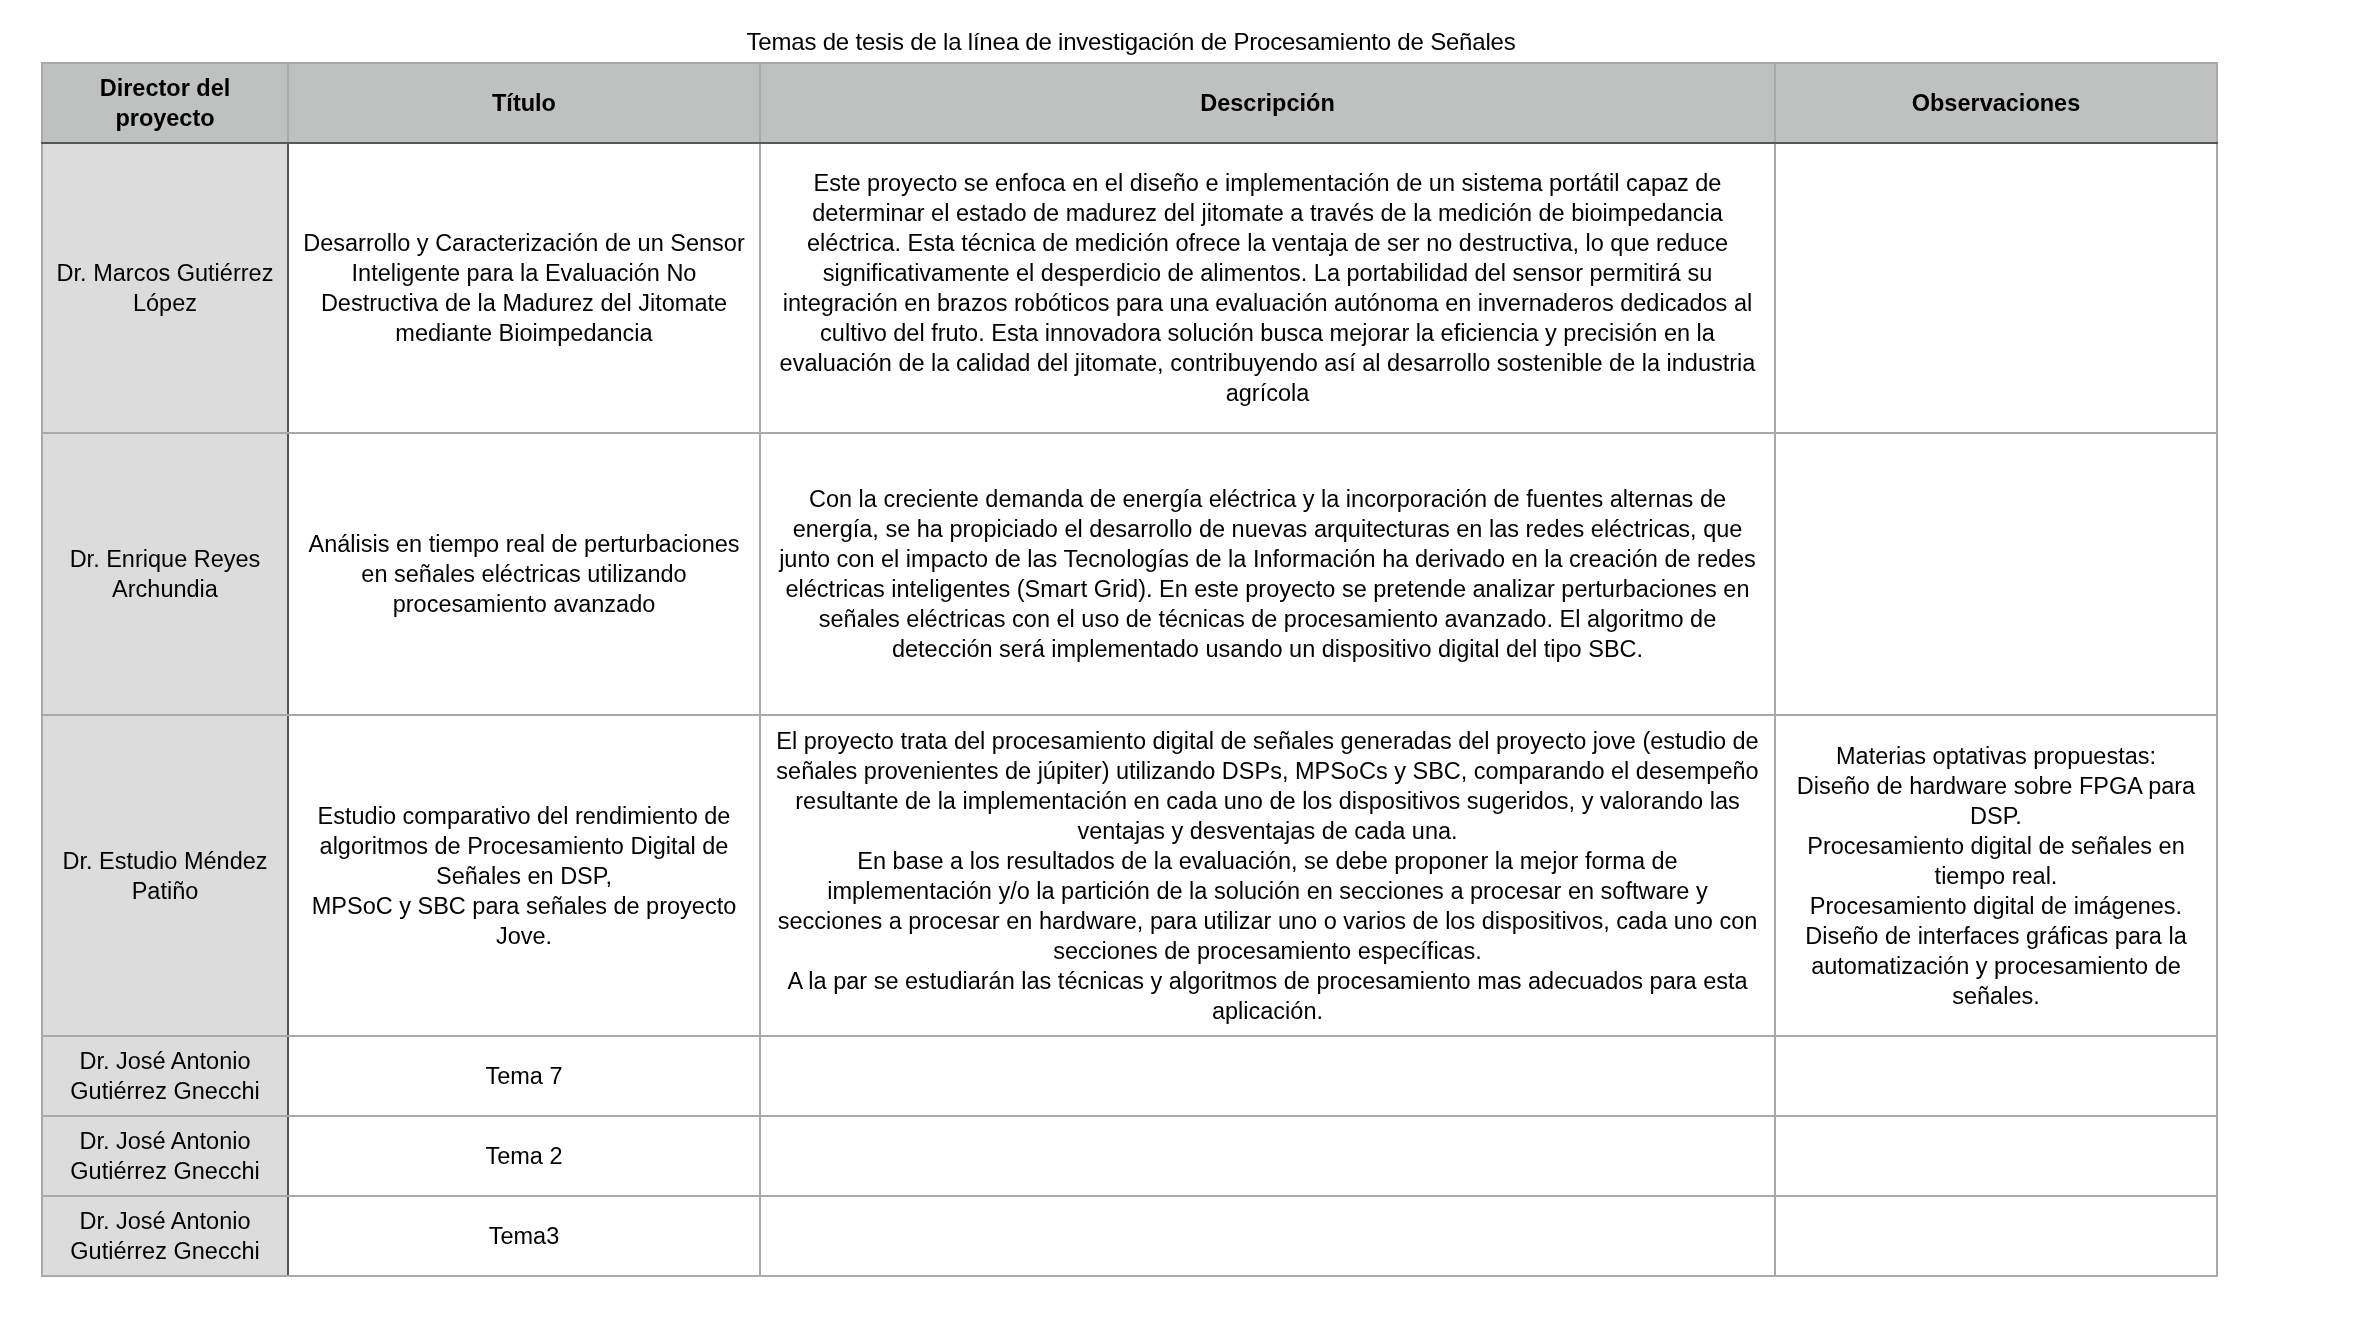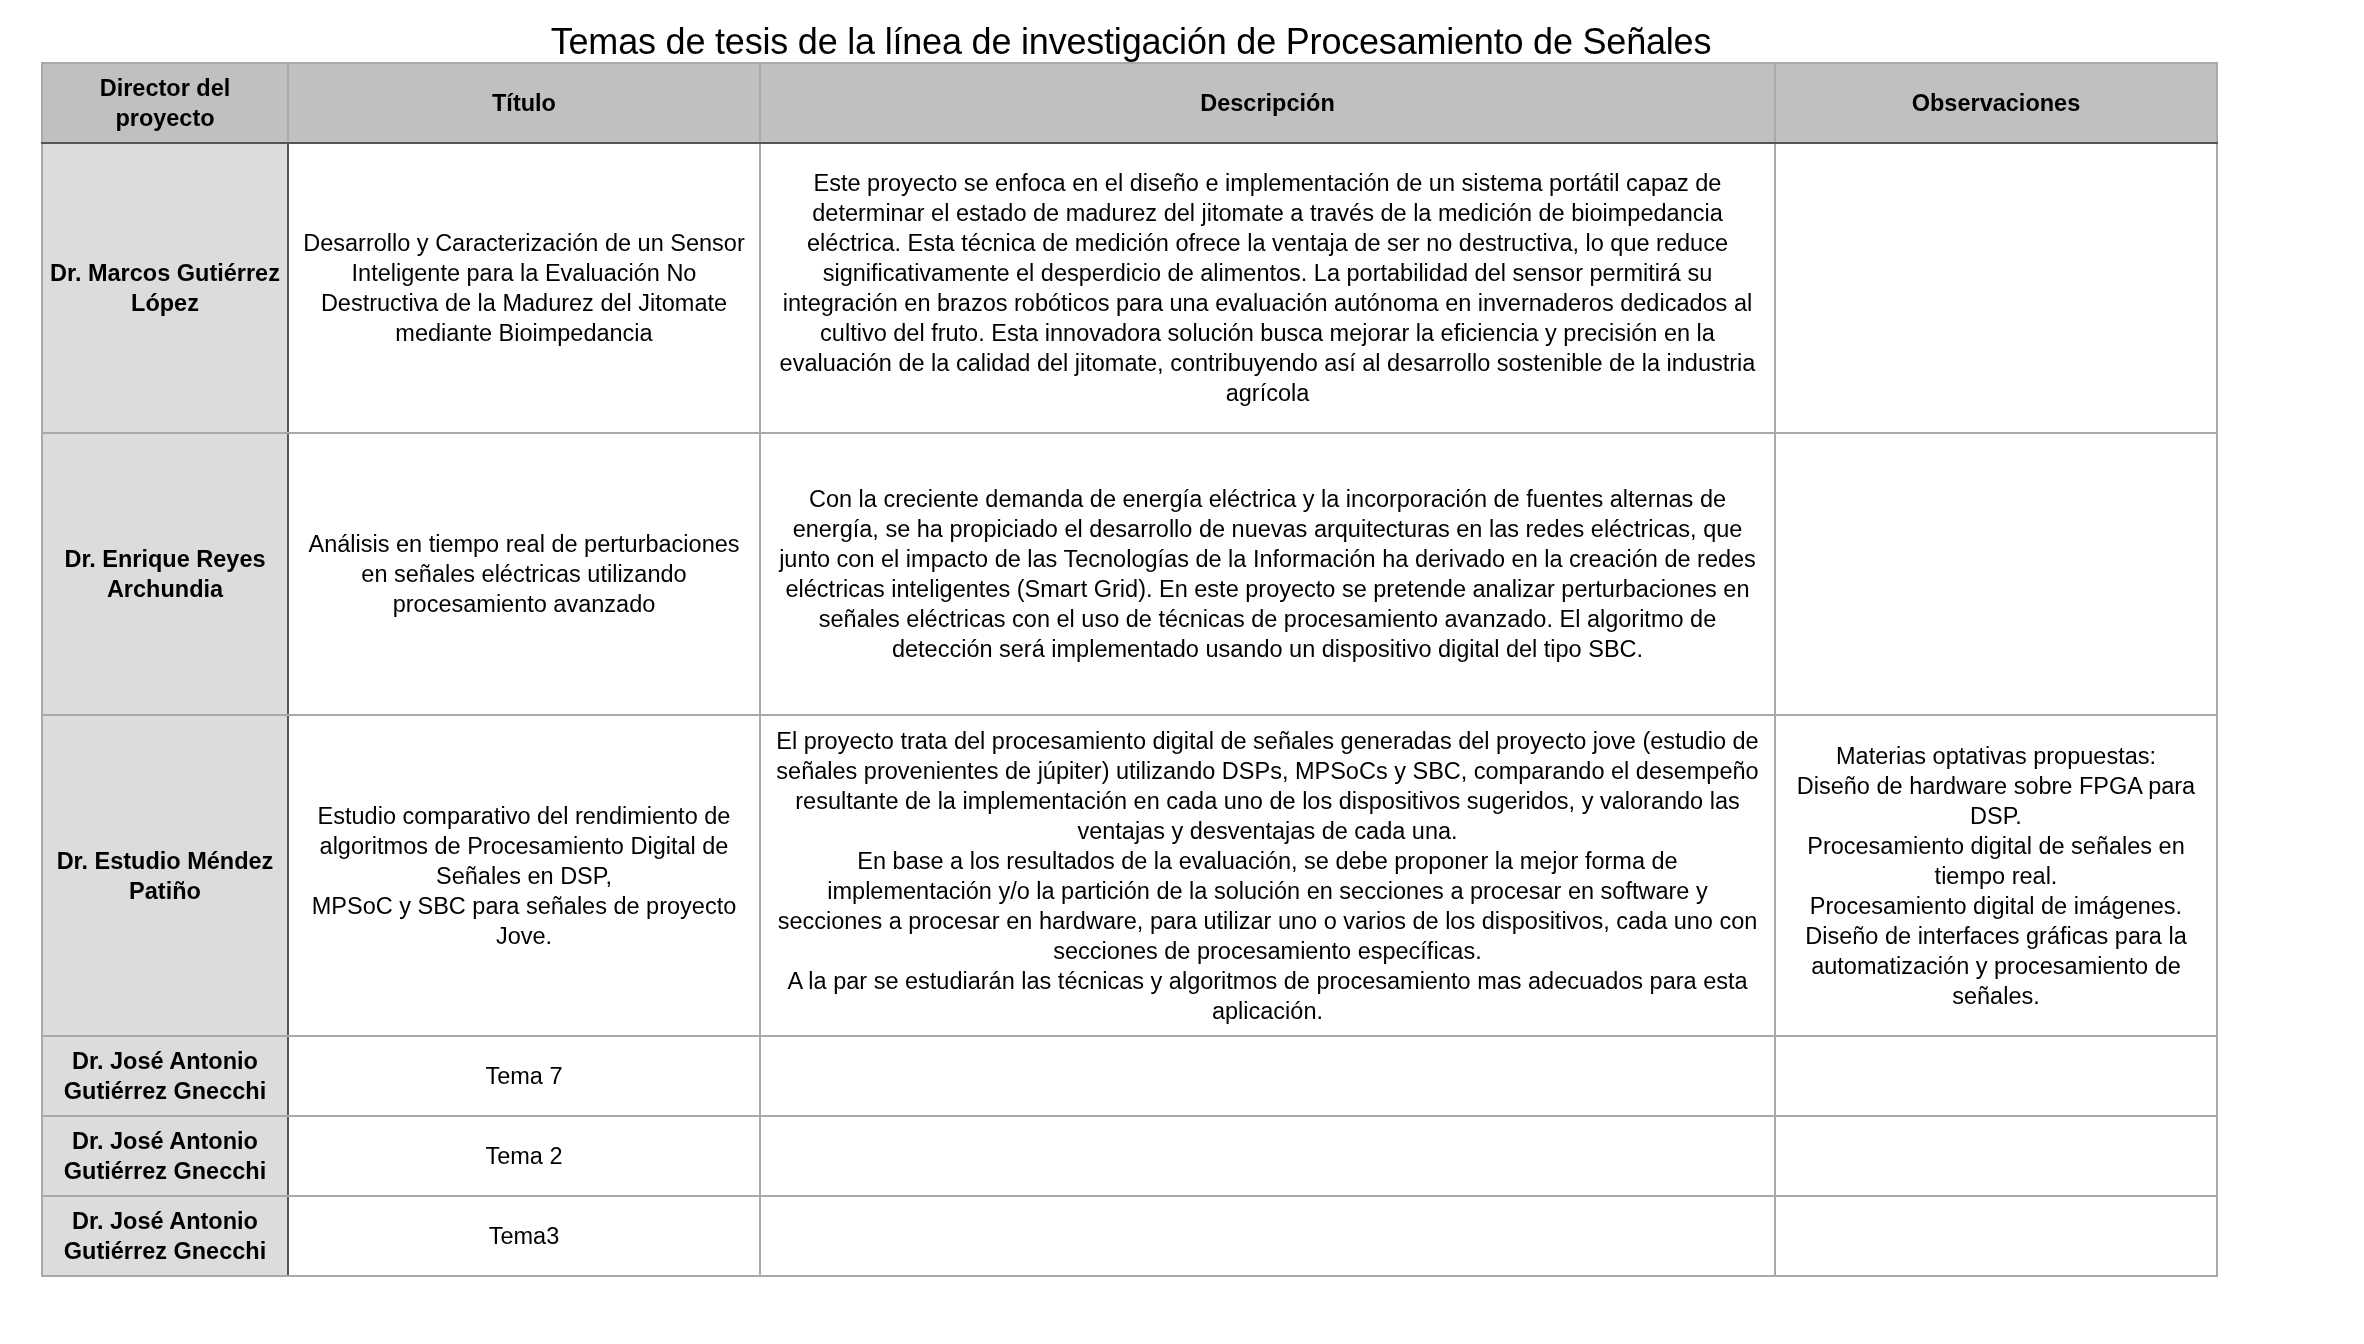--- a/index.html
+++ b/index.html
@@ -14,21 +14,21 @@
     overflow: hidden;
     font-family: "Liberation Sans", "DejaVu Sans", sans-serif;
     color: #000000;
   }
   .doc-title {
     position: absolute;
     top: 22px;
     left: 0;
     width: 2262px;
     text-align: center;
-    font-size: 36px;
+    font-size: 24px;
     line-height: 40px;
     letter-spacing: -0.2px;
   }
   table.topics {
     position: absolute;
     left: 41px;
     top: 62px;
     border-collapse: collapse;
     table-layout: fixed;
     width: 2175px;
@@ -43,21 +43,21 @@
     box-sizing: border-box;
   }
   table.topics thead th {
     background: #bfc1c0;
     font-weight: bold;
     height: 80px;
     border-bottom: 2px solid #555555;
   }
   table.topics td.director {
     background: #dcdcdc;
-    font-weight: bold;
+    font-weight: normal;
     border-right: 2px solid #555555;
     padding: 0 6px;
   }
   table.topics td.titulo { padding: 0 10px; border-radius: 11px; }
   table.topics td.desc { padding: 0 14px; }
   table.topics td.obs { padding: 0 20px; }
   col.c1 { width: 246px; }
   col.c2 { width: 472px; }
   col.c3 { width: 1015px; }
   col.c4 { width: 442px; }

